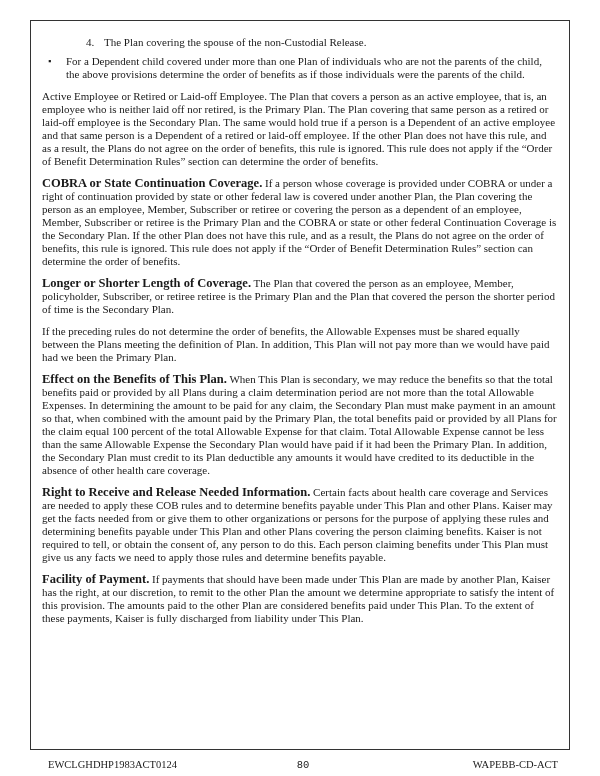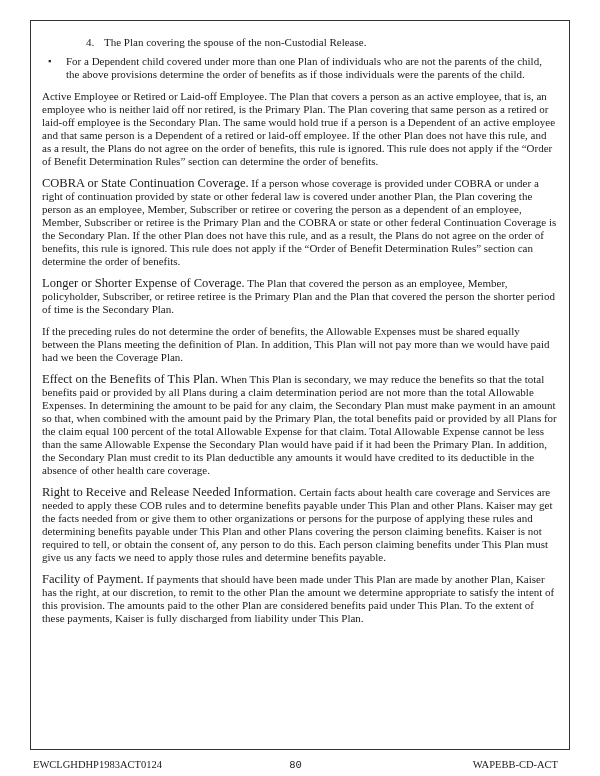--- a/index.html
+++ b/index.html
@@ -35,24 +35,24 @@
   }
   .num-item .marker { width: 18px; flex: 0 0 18px; }
   .bullet-item {
     display: flex;
     padding-left: 6px;
     margin-bottom: 9px;
   }
   .bullet-item .marker { width: 18px; flex: 0 0 18px; font-size: 9px; line-height: 13px; }
   .para { margin-bottom: 9px; }
   .lead { font-weight: normal; }
-  .lead-lg { font-weight: normal; font-size: 12.5px; }
+  .lead-lg { font-weight: bold; font-size: 12.5px; }
   .footer {
     position: absolute;
-    left: 33px; right: 42px; bottom: 6px;
+    left: 48px; right: 42px; bottom: 6px;
     display: flex;
     justify-content: space-between;
     align-items: baseline;
     font-size: 10.5px;
   }
   .footer .center { position: absolute; left: 0; right: 0; text-align: center; font-family: Liberation Mono, monospace; }
 </style>
 </head>
 <body>
 
@@ -68,23 +68,23 @@
 
     <div class="bullet-item">
       <span class="marker">▪</span>
       <span>For a Dependent child covered under more than one Plan of individuals who are not the parents of the child, the above provisions determine the order of benefits as if those individuals were the parents of the child.</span>
     </div>
 
     <p class="para"><span class="lead">Active Employee or Retired or Laid-off Employee.</span><span> The Plan that covers a person as an active employee, that is, an employee who is neither laid off nor retired, is the Primary Plan. The Plan covering that same person as a retired or laid-off employee is the Secondary Plan. The same would hold true if a person is a Dependent of an active employee and that same person is a Dependent of a retired or laid-off employee. If the other Plan does not have this rule, and as a result, the Plans do not agree on the order of benefits, this rule is ignored. This rule does not apply if the “Order of Benefit Determination Rules” section can determine the order of benefits.</span></p>
 
     <p class="para"><span class="lead-lg">COBRA or State Continuation Coverage.</span><span> If a person whose coverage is provided under COBRA or under a right of continuation provided by state or other federal law is covered under another Plan, the Plan covering the person as an employee, Member, Subscriber or retiree or covering the person as a dependent of an employee, Member, Subscriber or retiree is the Primary Plan and the COBRA or state or other federal Continuation Coverage is the Secondary Plan. If the other Plan does not have this rule, and as a result, the Plans do not agree on the order of benefits, this rule is ignored. This rule does not apply if the “Order of Benefit Determination Rules” section can determine the order of benefits.</span></p>
 
-    <p class="para"><span class="lead-lg">Longer or Shorter Expense of Coverage.</span><span> The Plan that covered the person as an employee, Member, policyholder, Subscriber, or retiree retiree is the Primary Plan and the Plan that covered the person the shorter period of time is the Secondary Plan.</span></p>
+    <p class="para"><span class="lead-lg">Longer or Shorter Length of Coverage.</span><span> The Plan that covered the person as an employee, Member, policyholder, Subscriber, or retiree retiree is the Primary Plan and the Plan that covered the person the shorter period of time is the Secondary Plan.</span></p>
 
-    <p class="para"><span class="lead"></span><span>If the preceding rules do not determine the order of benefits, the Allowable Expenses must be shared equally between the Plans meeting the definition of Plan. In addition, This Plan will not pay more than we would have paid had we been the Coverage Plan.</span></p>
+    <p class="para"><span class="lead"></span><span>If the preceding rules do not determine the order of benefits, the Allowable Expenses must be shared equally between the Plans meeting the definition of Plan. In addition, This Plan will not pay more than we would have paid had we been the Primary Plan.</span></p>
 
     <p class="para"><span class="lead-lg">Effect on the Benefits of This Plan.</span><span> When This Plan is secondary, we may reduce the benefits so that the total benefits paid or provided by all Plans during a claim determination period are not more than the total Allowable Expenses. In determining the amount to be paid for any claim, the Secondary Plan must make payment in an amount so that, when combined with the amount paid by the Primary Plan, the total benefits paid or provided by all Plans for the claim equal 100 percent of the total Allowable Expense for that claim. Total Allowable Expense cannot be less than the same Allowable Expense the Secondary Plan would have paid if it had been the Primary Plan. In addition, the Secondary Plan must credit to its Plan deductible any amounts it would have credited to its deductible in the absence of other health care coverage.</span></p>
 
     <p class="para"><span class="lead-lg">Right to Receive and Release Needed Information.</span><span> Certain facts about health care coverage and Services are needed to apply these COB rules and to determine benefits payable under This Plan and other Plans. Kaiser may get the facts needed from or give them to other organizations or persons for the purpose of applying these rules and determining benefits payable under This Plan and other Plans covering the person claiming benefits. Kaiser is not required to tell, or obtain the consent of, any person to do this. Each person claiming benefits under This Plan must give us any facts we need to apply those rules and determine benefits payable.</span></p>
 
     <p class="para"><span class="lead-lg">Facility of Payment.</span><span> If payments that should have been made under This Plan are made by another Plan, Kaiser has the right, at our discretion, to remit to the other Plan the amount we determine appropriate to satisfy the intent of this provision. The amounts paid to the other Plan are considered benefits paid under This Plan. To the extent of these payments, Kaiser is fully discharged from liability under This Plan.</span></p>
 
   </div>
 
   <div class="footer">

